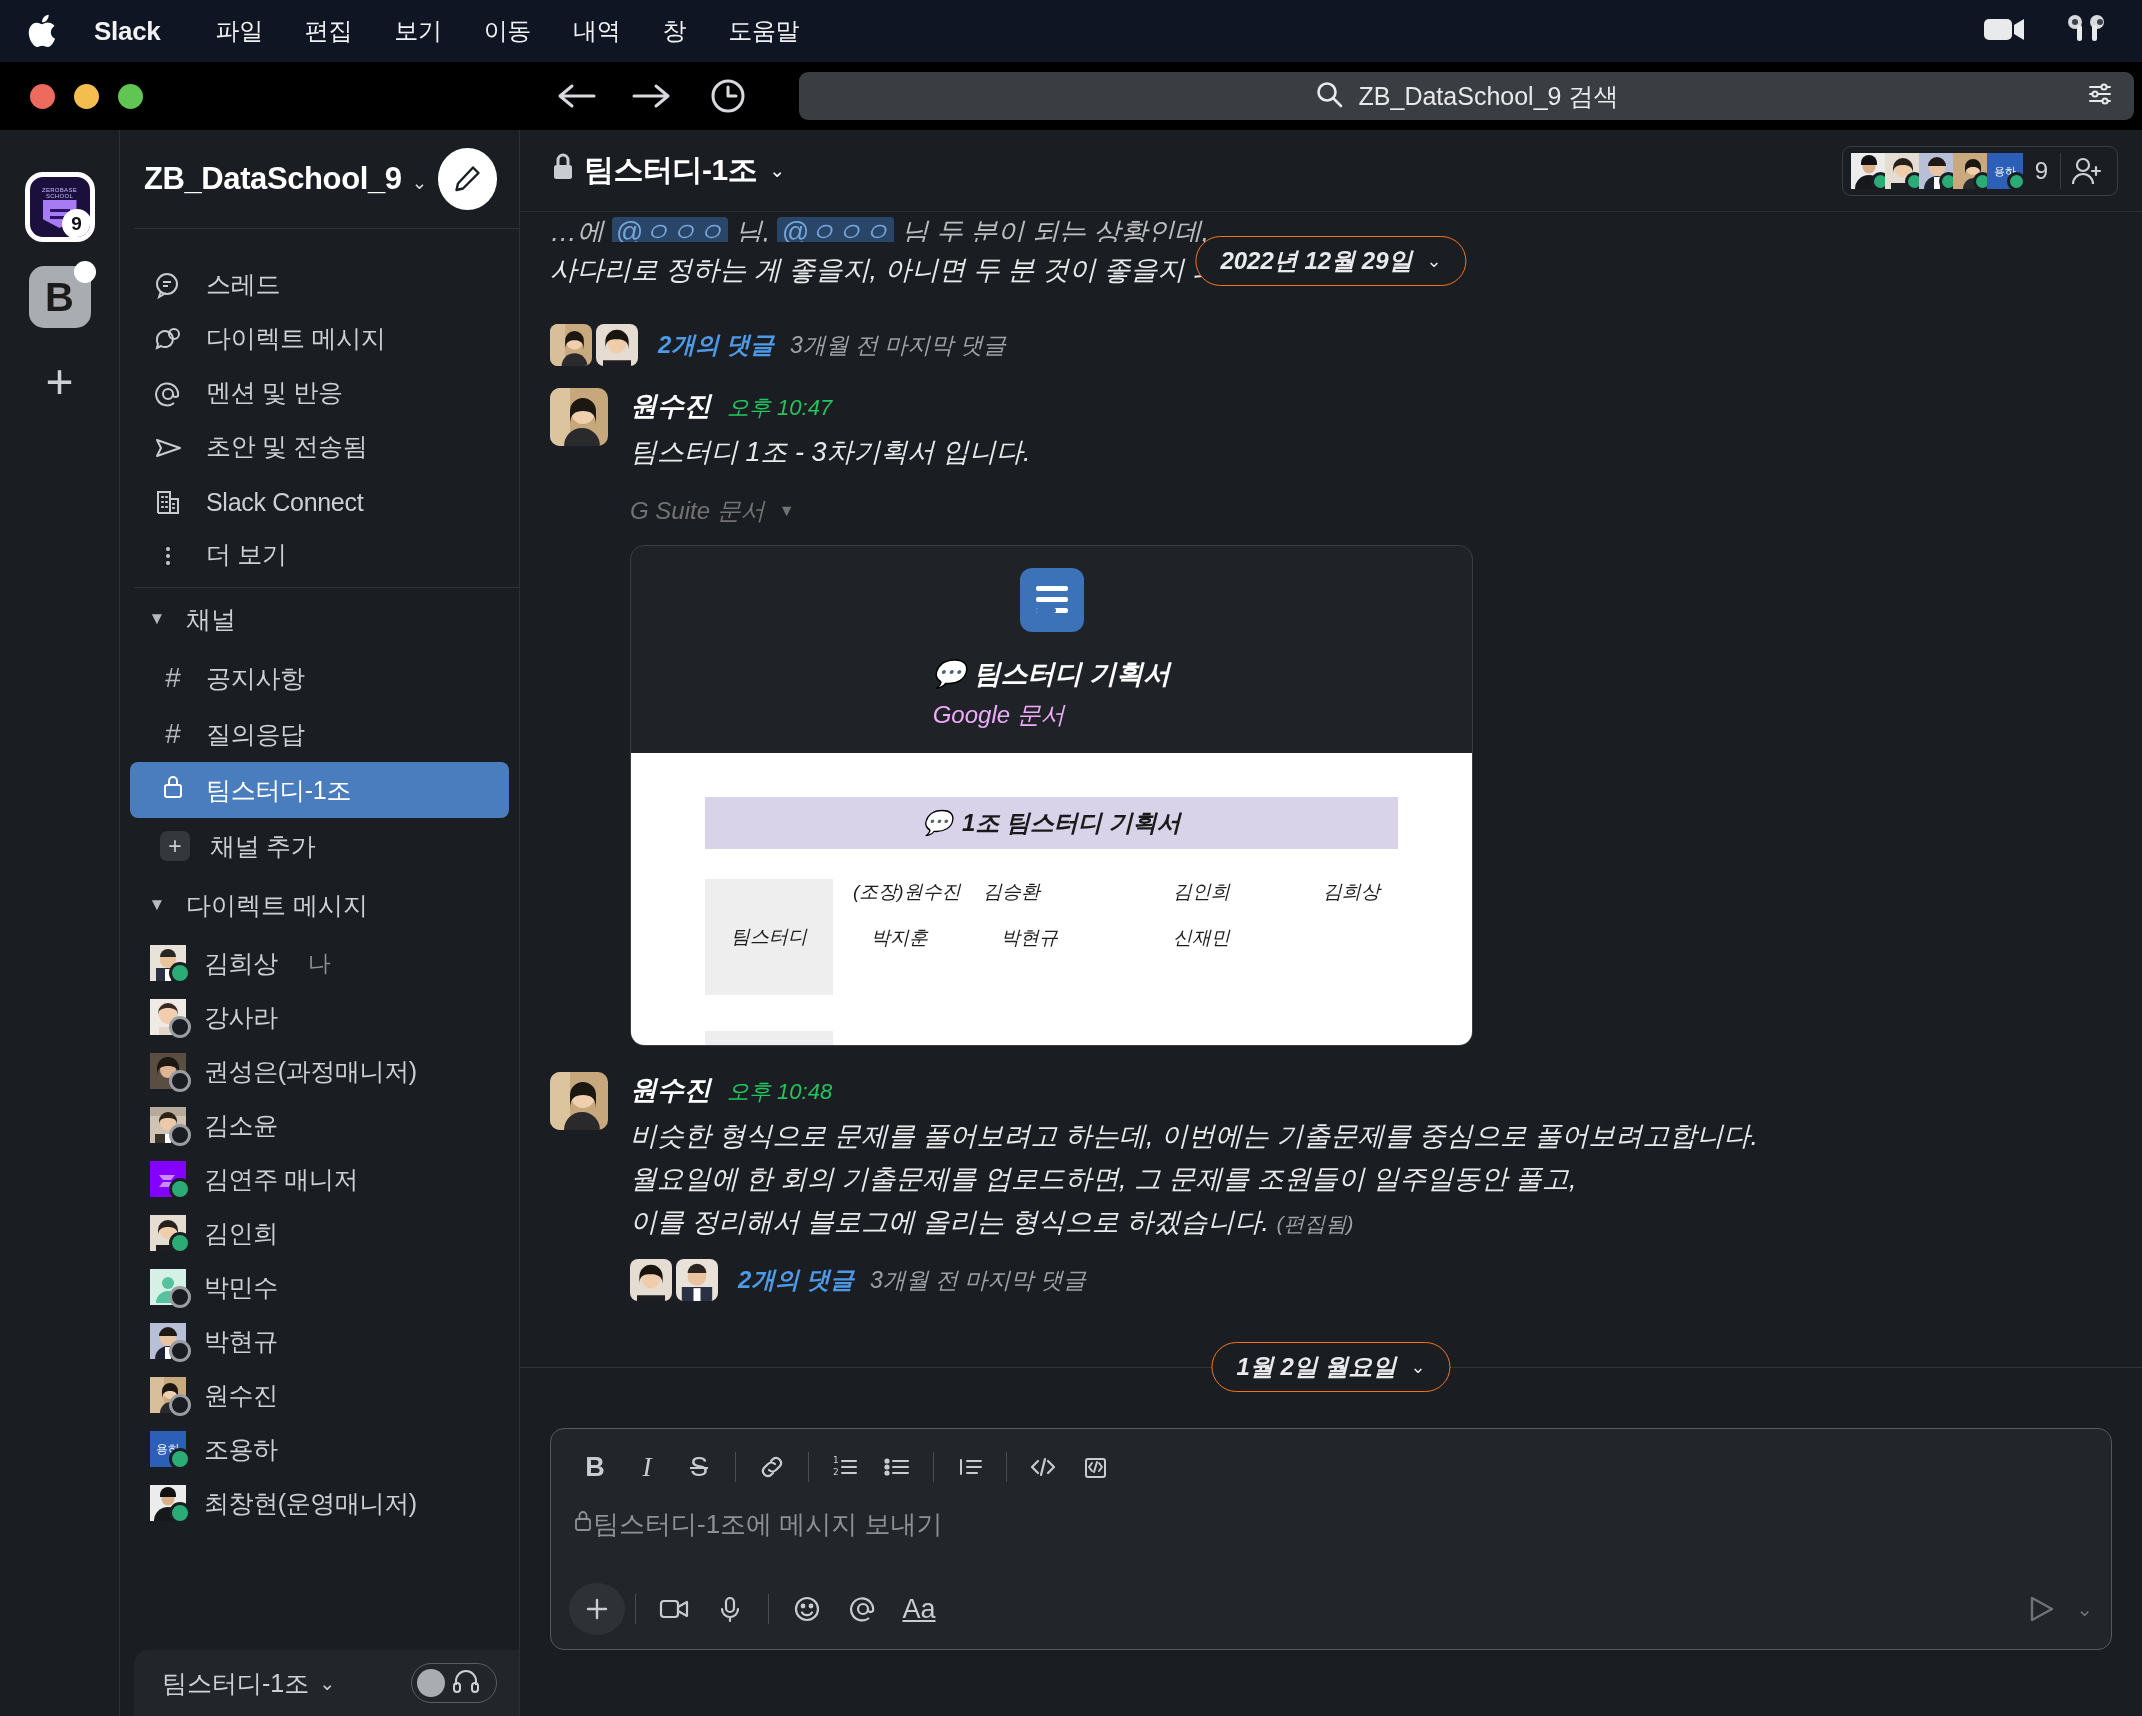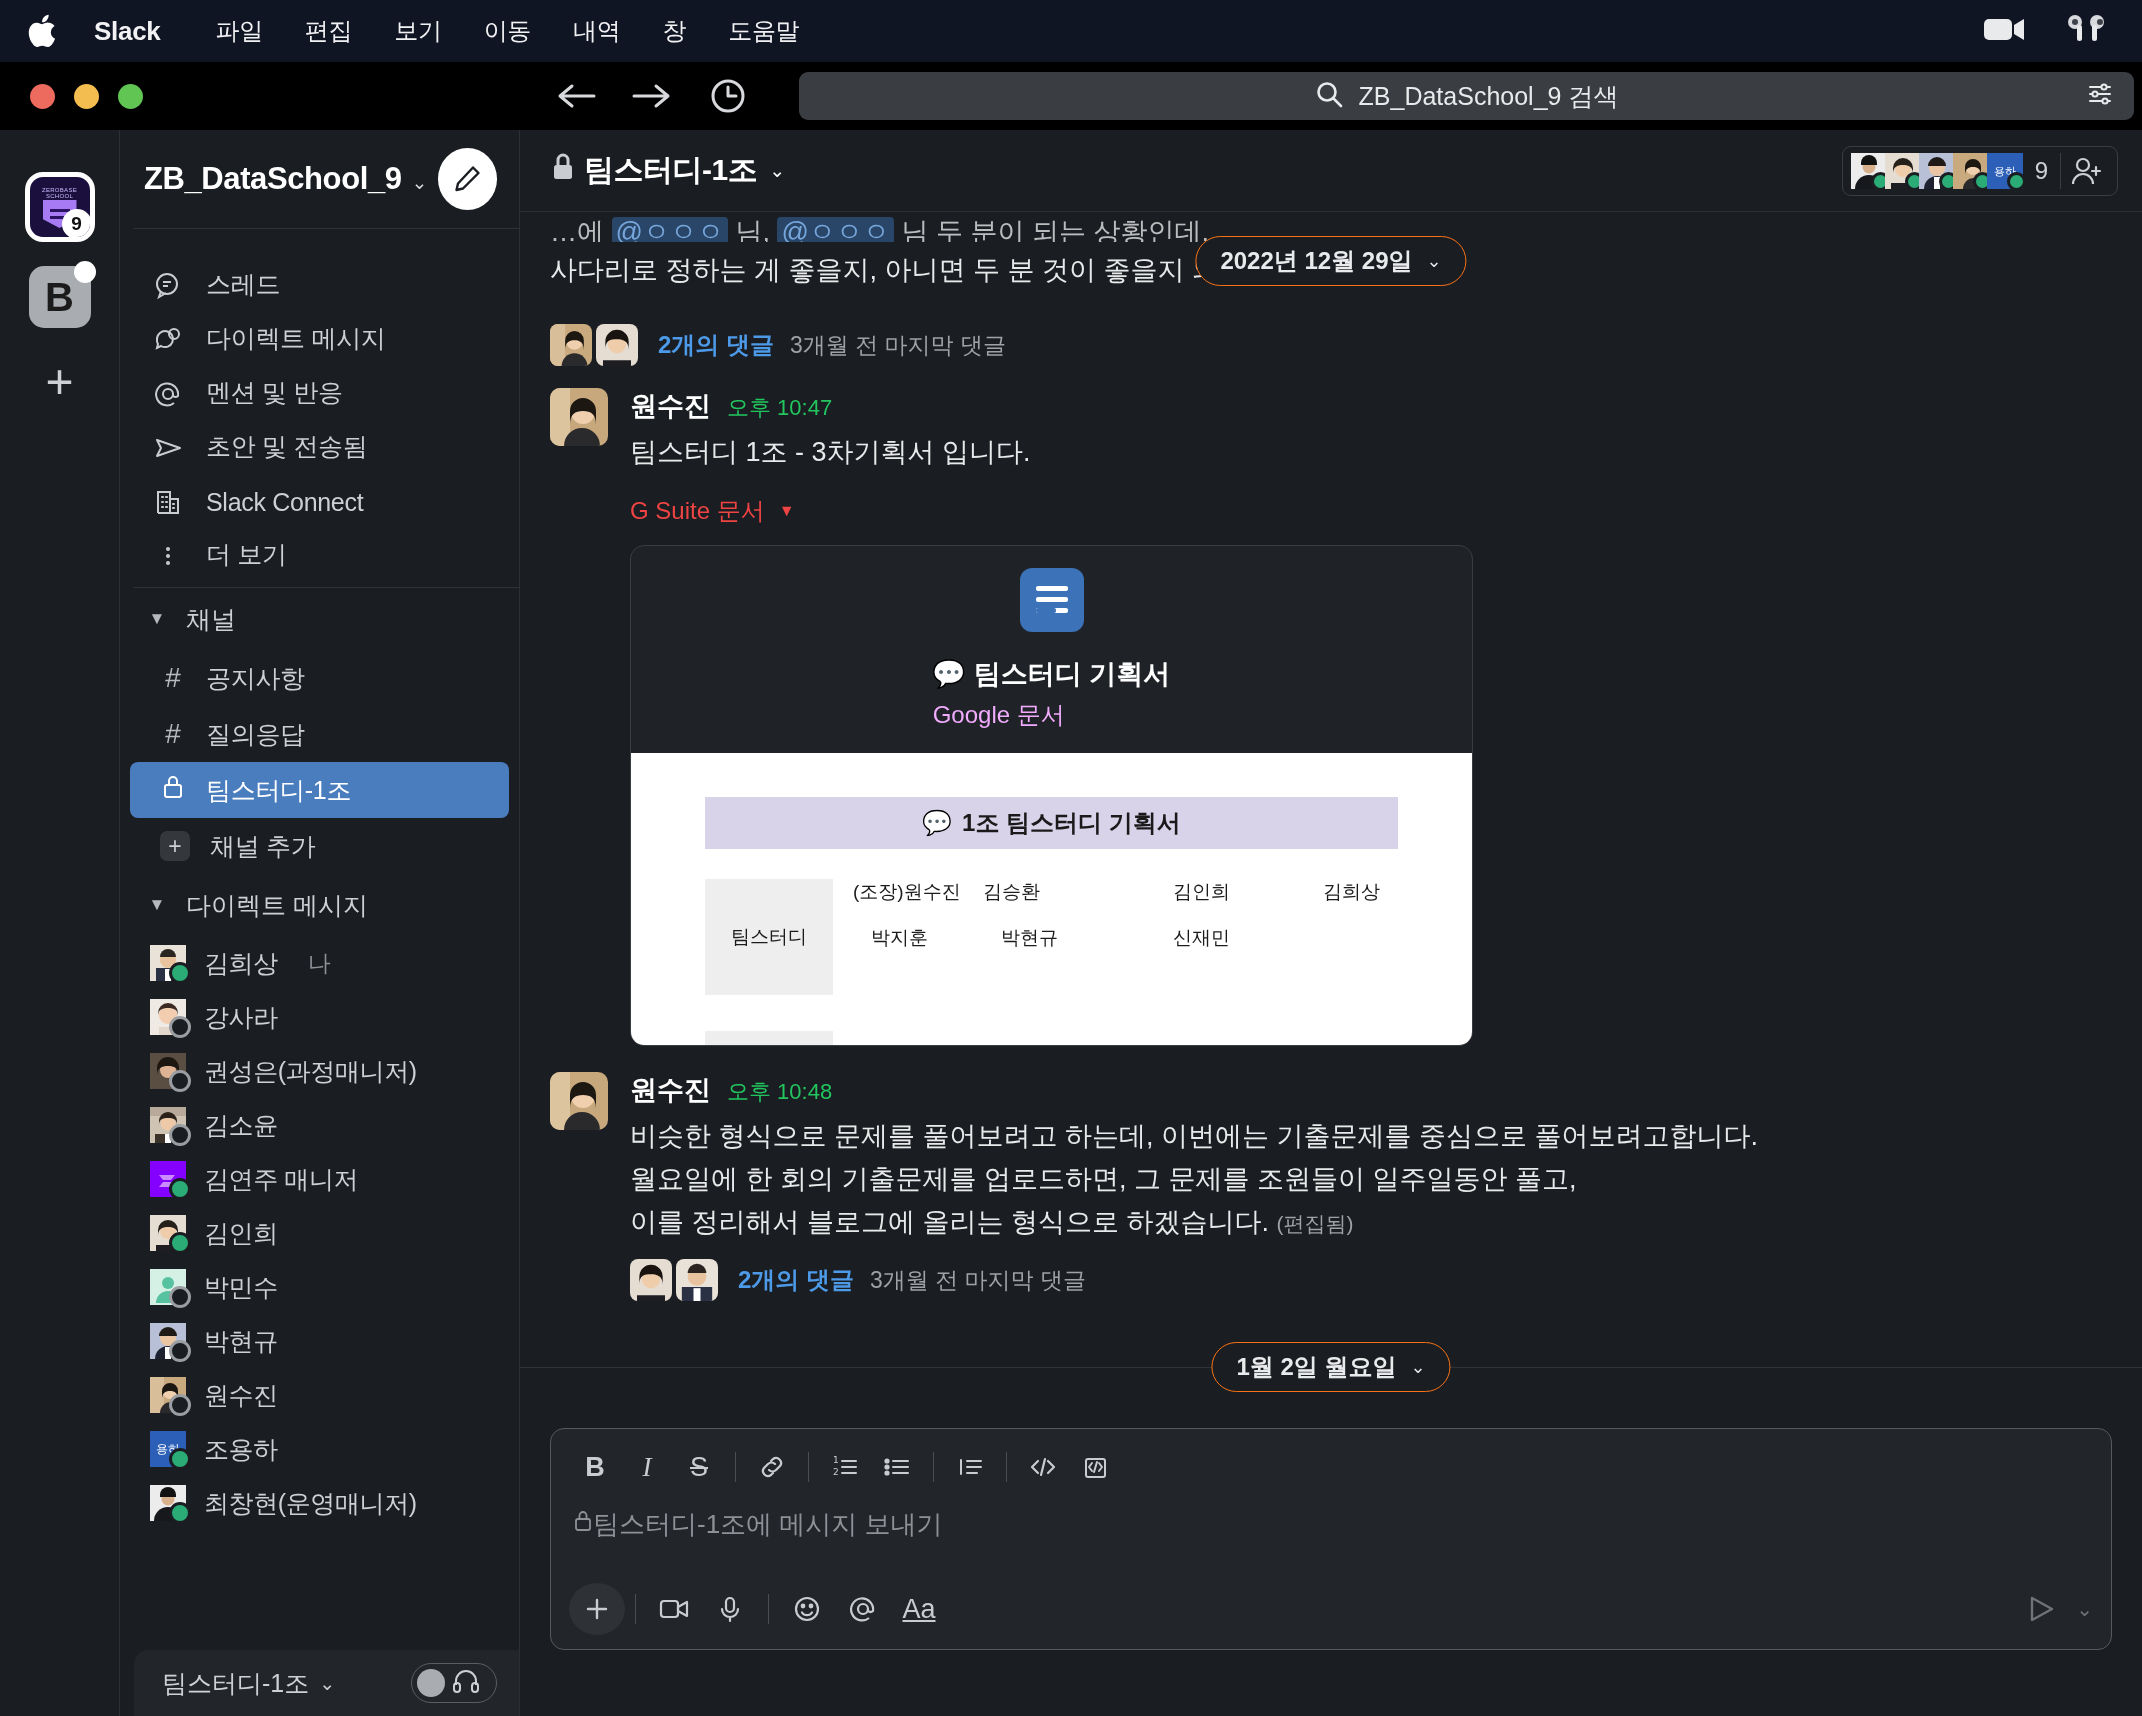--- a/index.html
+++ b/index.html
@@ -123,21 +123,21 @@
   .ch-title .cv { font-size:19px; font-weight:normal; margin-left:4px;}
   .members-pill { margin-left:auto; display:flex; align-items:center; height: 50px; border:1px solid #3a3d42;
       border-radius: 9px; padding: 0 4px 0 8px; gap: 0;}
   .m-av { width: 36px; height:36px; border-radius:7px; overflow:visible; position:relative; margin-right: -2px;}
   .m-av .inner{width:36px;height:36px;border-radius:7px;overflow:hidden;}
   .m-av .pdot{position:absolute;right:-3px;bottom:-2px;width:13px;height:13px;border-radius:50%;background:#2bac76;border:3px solid #1a1d21;box-sizing:content-box;}
   .m-count{ color:#cdd0d4; font-size:24px; margin: 0 12px 0 14px;}
   .m-sep { width:1px; height: 36px; background:#3a3d42; }
   .m-add { width: 52px; display:flex; align-items:center; justify-content:center; color:#cdd0d4;}
 
-  .msgs { position: relative; height: 1216px; overflow: hidden; padding-top: 0; }
+  .msgs { position: relative; height: 1216px; overflow: hidden; padding-top: 0; font-style: italic; }
   .row-cut { padding: 0 30px; color:#e8e9ea; font-size: 27px; line-height: 1.55;}
   .cutline { overflow:hidden; height: 30px; margin-top: 0; opacity: .92;}
   .cutline span.mention { background:#2b4a70; color:#7fb2ea; border-radius:4px; padding: 0 4px;}
   .date-pill {
     position:absolute; left: 50%; transform: translateX(-50%);
     background:#1a1d21; border:1px solid #f97316; border-radius: 26px;
     height: 50px; padding: 0 24px; display:flex; align-items:center; gap:14px;
     color:#e9eaec; font-size: 24px; font-weight:bold; white-space:nowrap; z-index: 5;
   }
   .date-pill .cv{font-weight:normal; font-size:18px;}
@@ -148,21 +148,21 @@
   .thread-meta { color:#9ea1a6; font-size: 23px;}
 
   .message { display:flex; padding: 22px 30px 0 30px; gap: 22px;}
   .m-avatar { width: 58px; height:58px; border-radius:10px; overflow:hidden; flex:0 0 auto;}
   .m-body { flex:1; min-width:0;}
   .m-head { display:flex; align-items:baseline; gap: 16px;}
   .m-user { color:#fff; font-size: 27px; font-weight:bold;}
   .m-time { color:#22c55e; font-size: 22px;}
   .m-text { color:#e8e9ea; font-size: 27px; line-height: 1.52; margin-top: 8px;}
   .m-edited { color:#9ea1a6; font-size: 21px;}
-  .gsuite-label { color:#ef4444; font-size: 24px; margin-top: 22px; display:flex; align-items:center; gap:14px;}
+  .gsuite-label { color:#737373; font-size: 24px; margin-top: 22px; display:flex; align-items:center; gap:14px;}
   .gsuite-label .cv { font-size: 16px;}
 
   .doc-card { margin-top: 18px; width: 843px; border:1px solid #3a3d42; border-radius: 14px; overflow:hidden; background:#1f2226;}
   .doc-head { display:flex; align-items:center; gap: 24px; padding: 22px 26px; flex-direction: column;}
   .gdoc-icon { width: 64px; height:64px; border-radius:12px; background:#3b72b8; position:relative; flex:0 0 auto;}
   .gdoc-icon::before { content:''; position:absolute; left:16px; top:18px; width:32px; height:5px; background:#fff;
      box-shadow: 0 11px 0 #fff, 0 22px 0 #fff; border-radius:2px;}
   .gdoc-icon::after { content:''; position:absolute; left:16px; top:40px; width:20px; height:5px; background:#3b72b8; border-radius:2px;}
   .doc-title { color:#fff; font-size: 27px; font-weight:bold; display:flex; align-items:center; gap:10px;}
   .doc-sub { color:#f0abfc; font-size: 24px; margin-top: 7px;}

